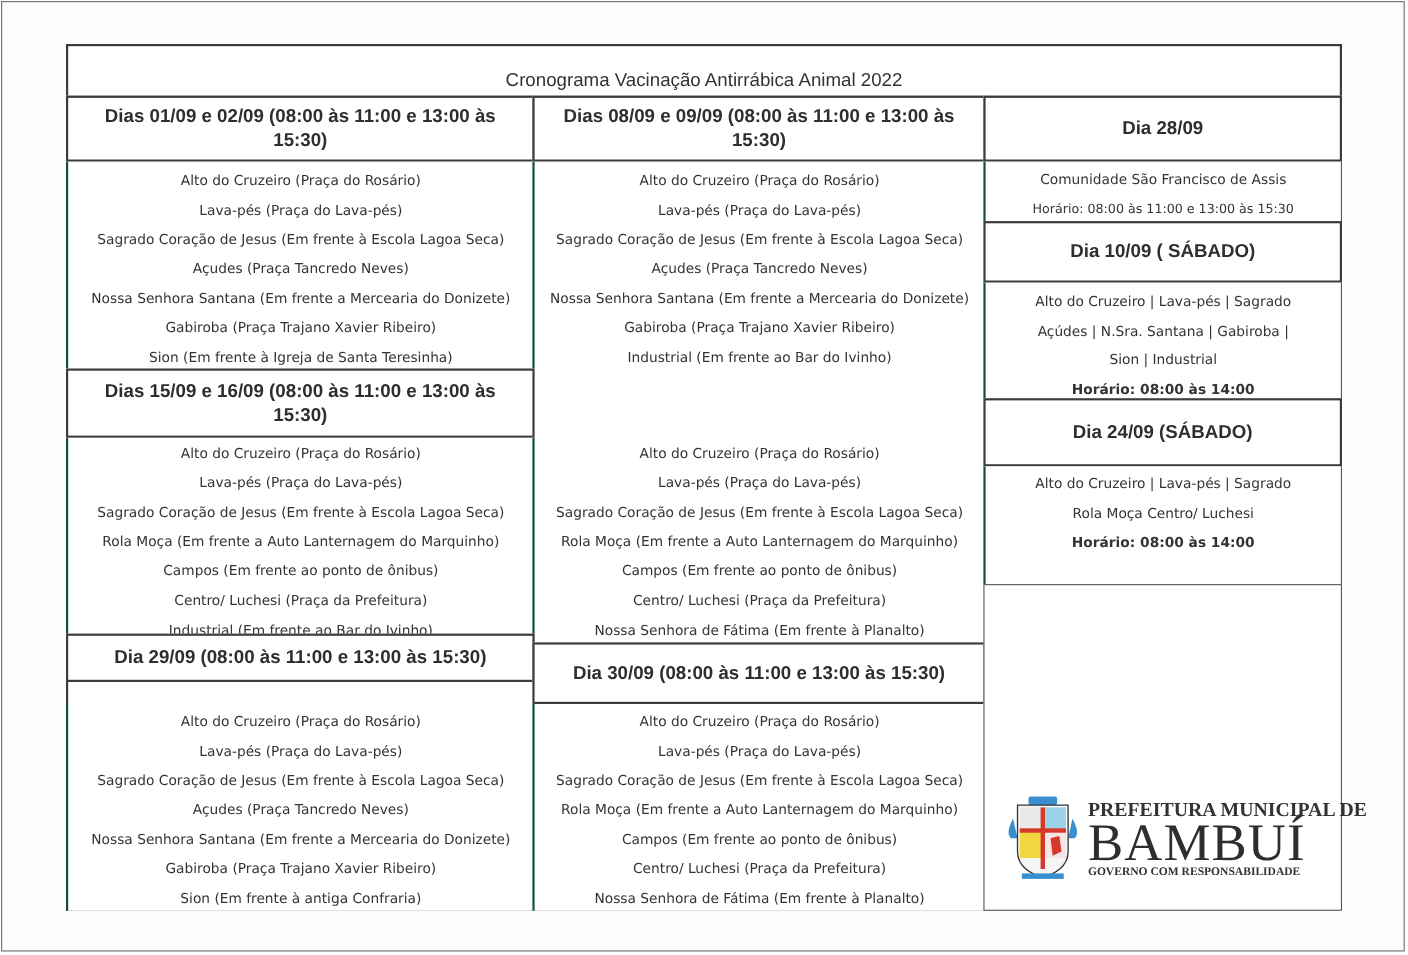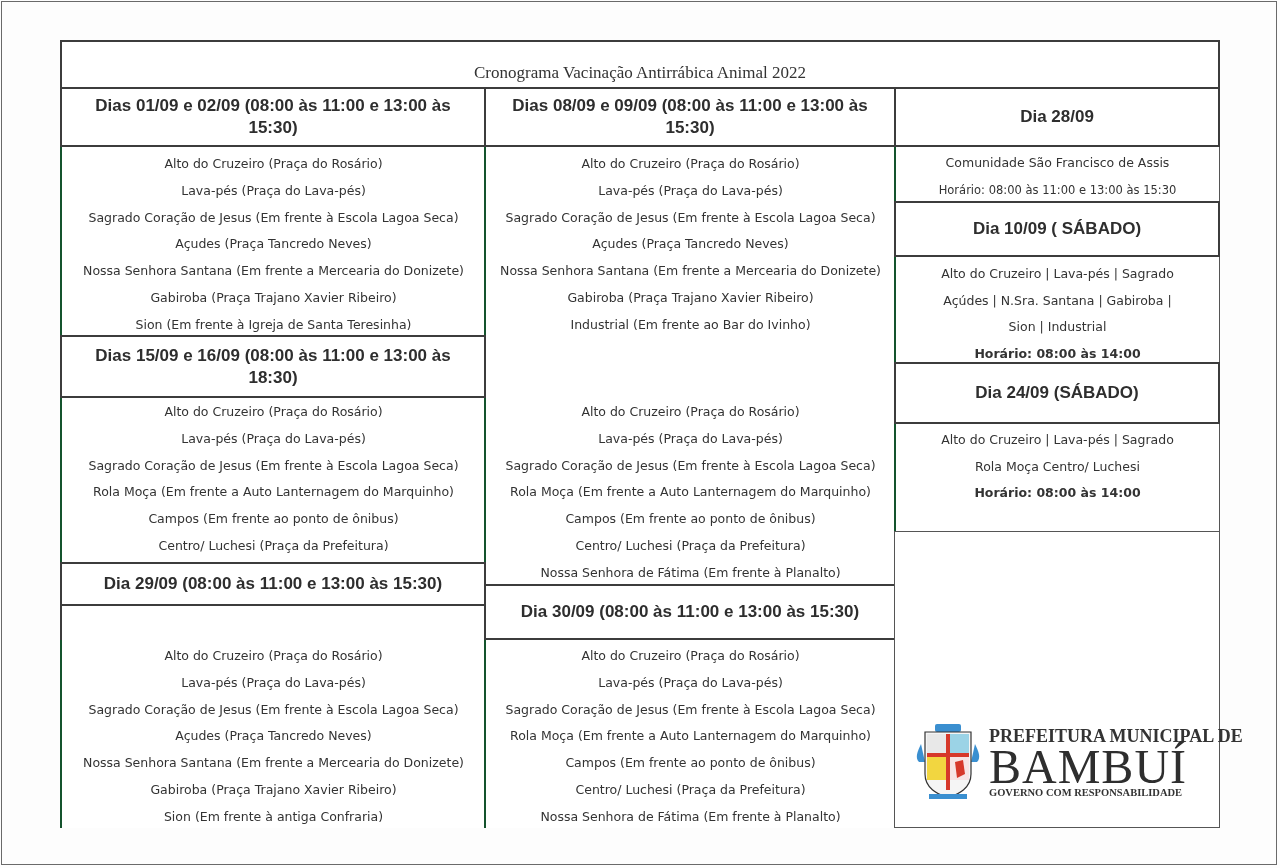--- a/index.html
+++ b/index.html
@@ -12,21 +12,21 @@
     border:1px solid #6a6a6a; box-sizing:border-box;
   }
   .sheet {
     position:absolute; left:60px; top:40px; width:1160px; height:788px;
     border:2px solid #3c3c3c; box-sizing:border-box; background:#fff;
   }
   .title-row {
     position:absolute; left:0; top:0; width:1156px; height:47px;
     border-bottom:2px solid #3c3c3c; box-sizing:border-box;
     display:flex; align-items:flex-end; justify-content:center;
-    font-family:Liberation Serif, serif; font-size:17px; color:#333;
+    font-family:Liberation Sans, sans-serif; font-size:17px; color:#333;
     padding-bottom:4px;
   }
   .cell-head {
     position:absolute; box-sizing:border-box; border:2px solid #3c3c3c;
     display:flex; align-items:center; justify-content:center; text-align:center;
     font-family:"Liberation Sans", sans-serif; font-weight:bold; font-size:17px; line-height:22px;
     color:#2e2e2e; background:#fff; padding:0 8px;
   }
   .cell-body {
     position:absolute; box-sizing:border-box; border-left:2px solid #14532d; border-right:1px solid #555;
@@ -72,42 +72,42 @@
   <div class="cell-body" style="left:422px; top:105px; width:412px; height:188px; padding-top:4px;">
     <div class="item">Alto do Cruzeiro (Praça do Rosário)</div>
     <div class="item">Lava-pés (Praça do Lava-pés)</div>
     <div class="item">Sagrado Coração de Jesus (Em frente à Escola Lagoa Seca)</div>
     <div class="item">Açudes (Praça Tancredo Neves)</div>
     <div class="item">Nossa Senhora Santana (Em frente a Mercearia do Donizete)</div>
     <div class="item">Gabiroba (Praça Trajano Xavier Ribeiro)</div>
     <div class="item">Industrial (Em frente ao Bar do Ivinho)</div>
   </div>
 
-  <div class="cell-head" style="left:-2px; top:293px; width:426px; height:63px;">Dias 15/09 e 16/09 (08:00 às 11:00 e 13:00 às 18:30)</div>
+  <div class="cell-head" style="left:-2px; top:293px; width:426px; height:63px;">Dias 15/09 e 16/09 (08:00 às 11:00 e 13:00 às 15:30)</div>
   <div class="cell-body" style="left:-2px; top:356px; width:426px; height:188px; padding-top:1px;">
     <div class="item">Alto do Cruzeiro (Praça do Rosário)</div>
     <div class="item">Lava-pés (Praça do Lava-pés)</div>
     <div class="item">Sagrado Coração de Jesus (Em frente à Escola Lagoa Seca)</div>
     <div class="item">Rola Moça (Em frente a Auto Lanternagem do Marquinho)</div>
     <div class="item">Campos (Em frente ao ponto de ônibus)</div>
     <div class="item">Centro/ Luchesi (Praça da Prefeitura)</div>
     <div class="item">Industrial (Em frente ao Bar do Ivinho)</div>
   </div>
 
   <div class="cell-body" style="left:422px; top:356px; width:412px; height:188px; padding-top:1px;">
     <div class="item">Alto do Cruzeiro (Praça do Rosário)</div>
     <div class="item">Lava-pés (Praça do Lava-pés)</div>
     <div class="item">Sagrado Coração de Jesus (Em frente à Escola Lagoa Seca)</div>
     <div class="item">Rola Moça (Em frente a Auto Lanternagem do Marquinho)</div>
     <div class="item">Campos (Em frente ao ponto de ônibus)</div>
     <div class="item">Centro/ Luchesi (Praça da Prefeitura)</div>
     <div class="item">Nossa Senhora de Fátima (Em frente à Planalto)</div>
   </div>
 
-  <div class="cell-head" style="left:-2px; top:520px; width:426px; height:44px;">Dia 29/09 (08:00 às 11:00 e 13:00 às 15:30)</div>
+  <div class="cell-head" style="left:-2px; top:534px; width:426px; height:44px;">Dia 29/09 (08:00 às 11:00 e 13:00 às 15:30)</div>
   <div class="cell-body" style="left:-2px; top:598px; width:426px; height:188px; padding-top:3px;">
     <div class="item">Alto do Cruzeiro (Praça do Rosário)</div>
     <div class="item">Lava-pés (Praça do Lava-pés)</div>
     <div class="item">Sagrado Coração de Jesus (Em frente à Escola Lagoa Seca)</div>
     <div class="item">Açudes (Praça Tancredo Neves)</div>
     <div class="item">Nossa Senhora Santana (Em frente a Mercearia do Donizete)</div>
     <div class="item">Gabiroba (Praça Trajano Xavier Ribeiro)</div>
     <div class="item">Sion (Em frente à antiga Confraria)</div>
   </div>
 

